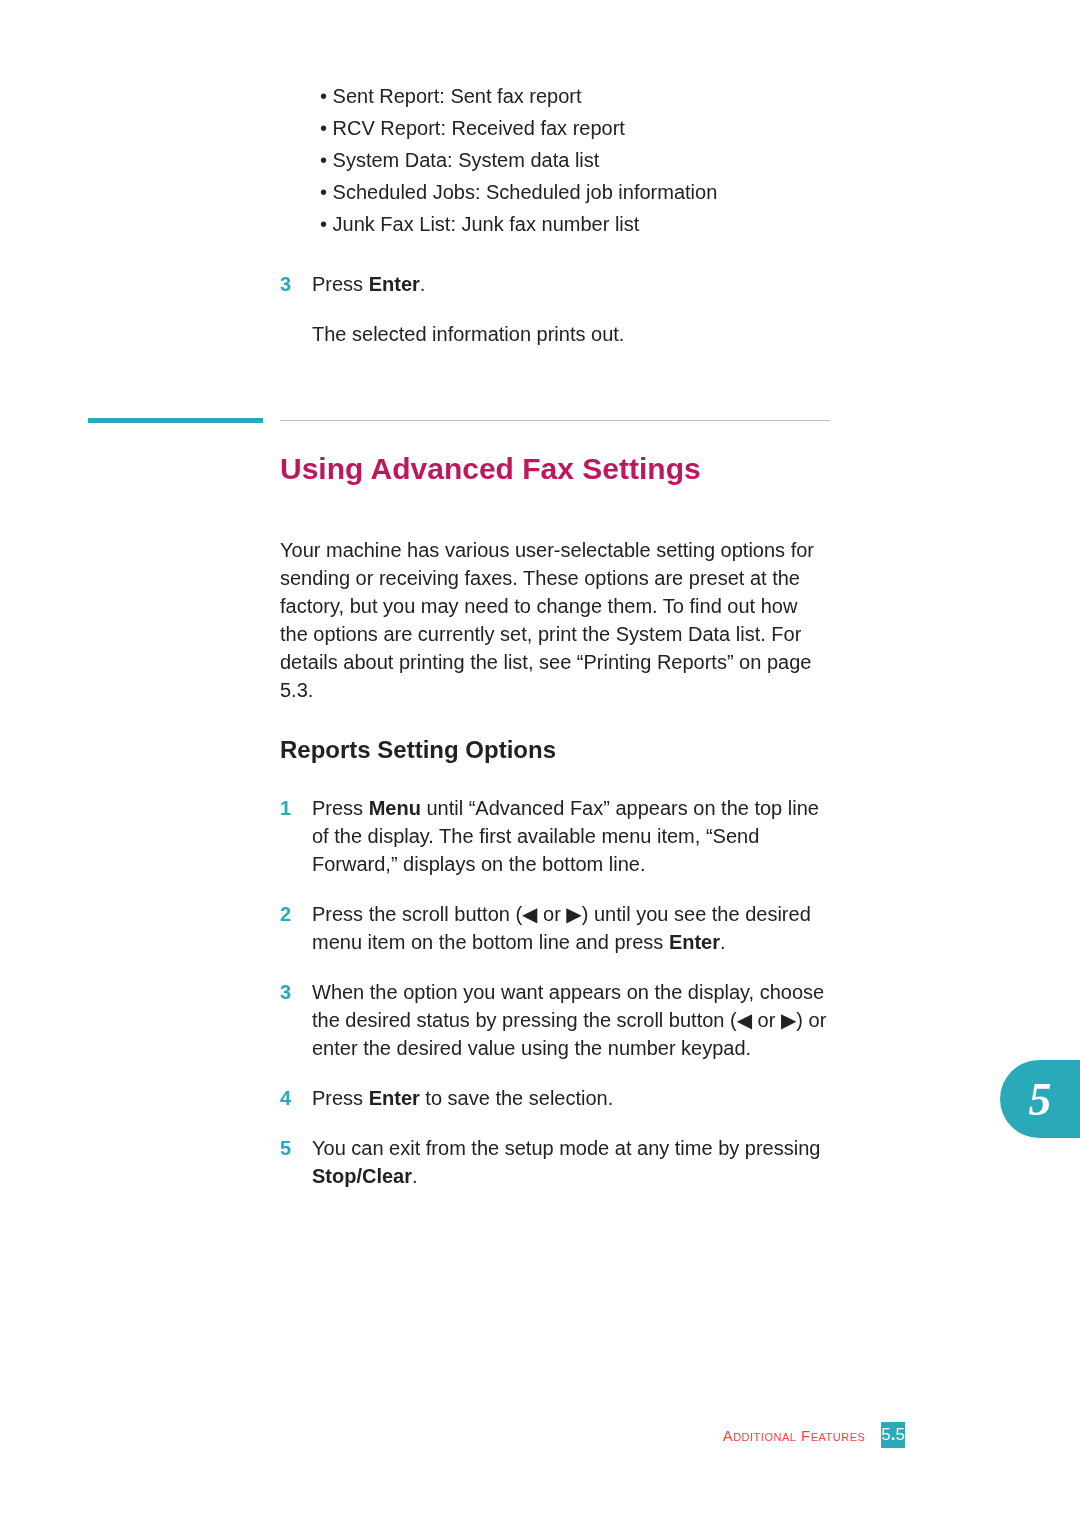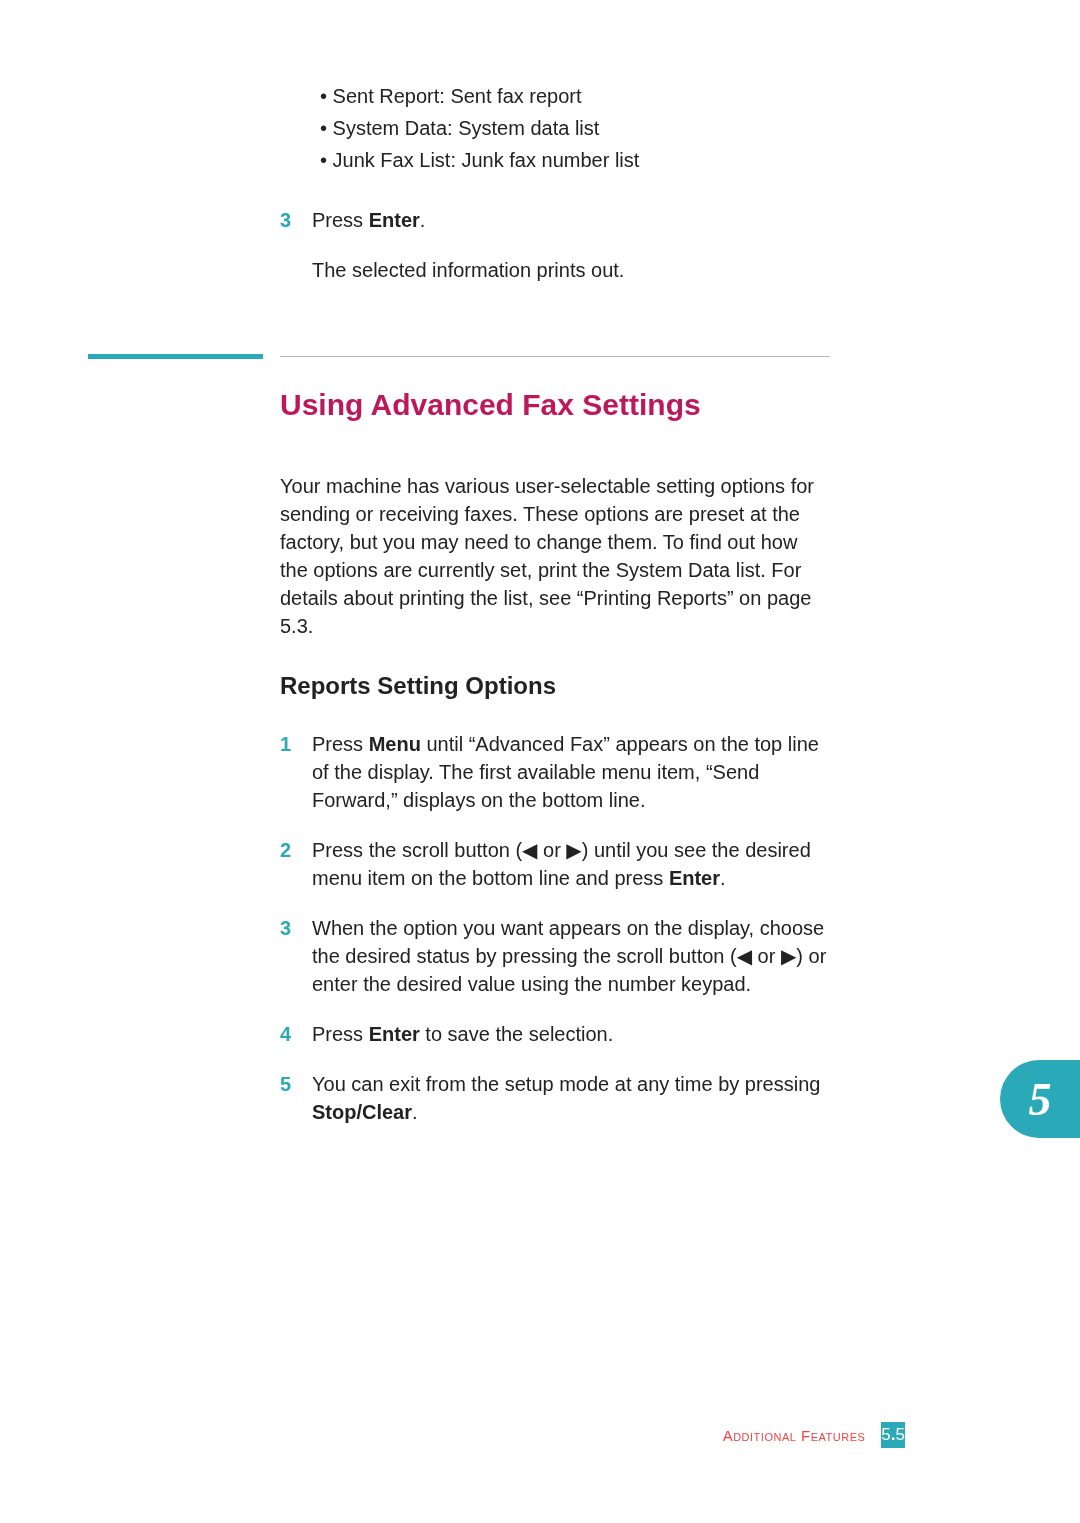--- a/index.html
+++ b/index.html
@@ -142,21 +142,23 @@
 </style>
 </head>
 <body>
 
 <div class="page">
 
   <div class="content">
 
     <div class="bullet-list">
       <div class="bullet-item">Sent Report: Sent fax report</div>
+      <div class="bullet-item">RCV Report: Received fax report</div>
       <div class="bullet-item">System Data: System data list</div>
+      <div class="bullet-item">Scheduled Jobs: Scheduled job information</div>
       <div class="bullet-item">Junk Fax List: Junk fax number list</div>
     </div>
 
     <div class="step-row" style="margin-top:10px;">
       <div class="step-num">3</div>
       <div class="step-body">
         <span>Press </span><span class="strong">Enter</span><span>.</span>
       </div>
     </div>
     <div class="step-sub">The selected information prints out.</div>

